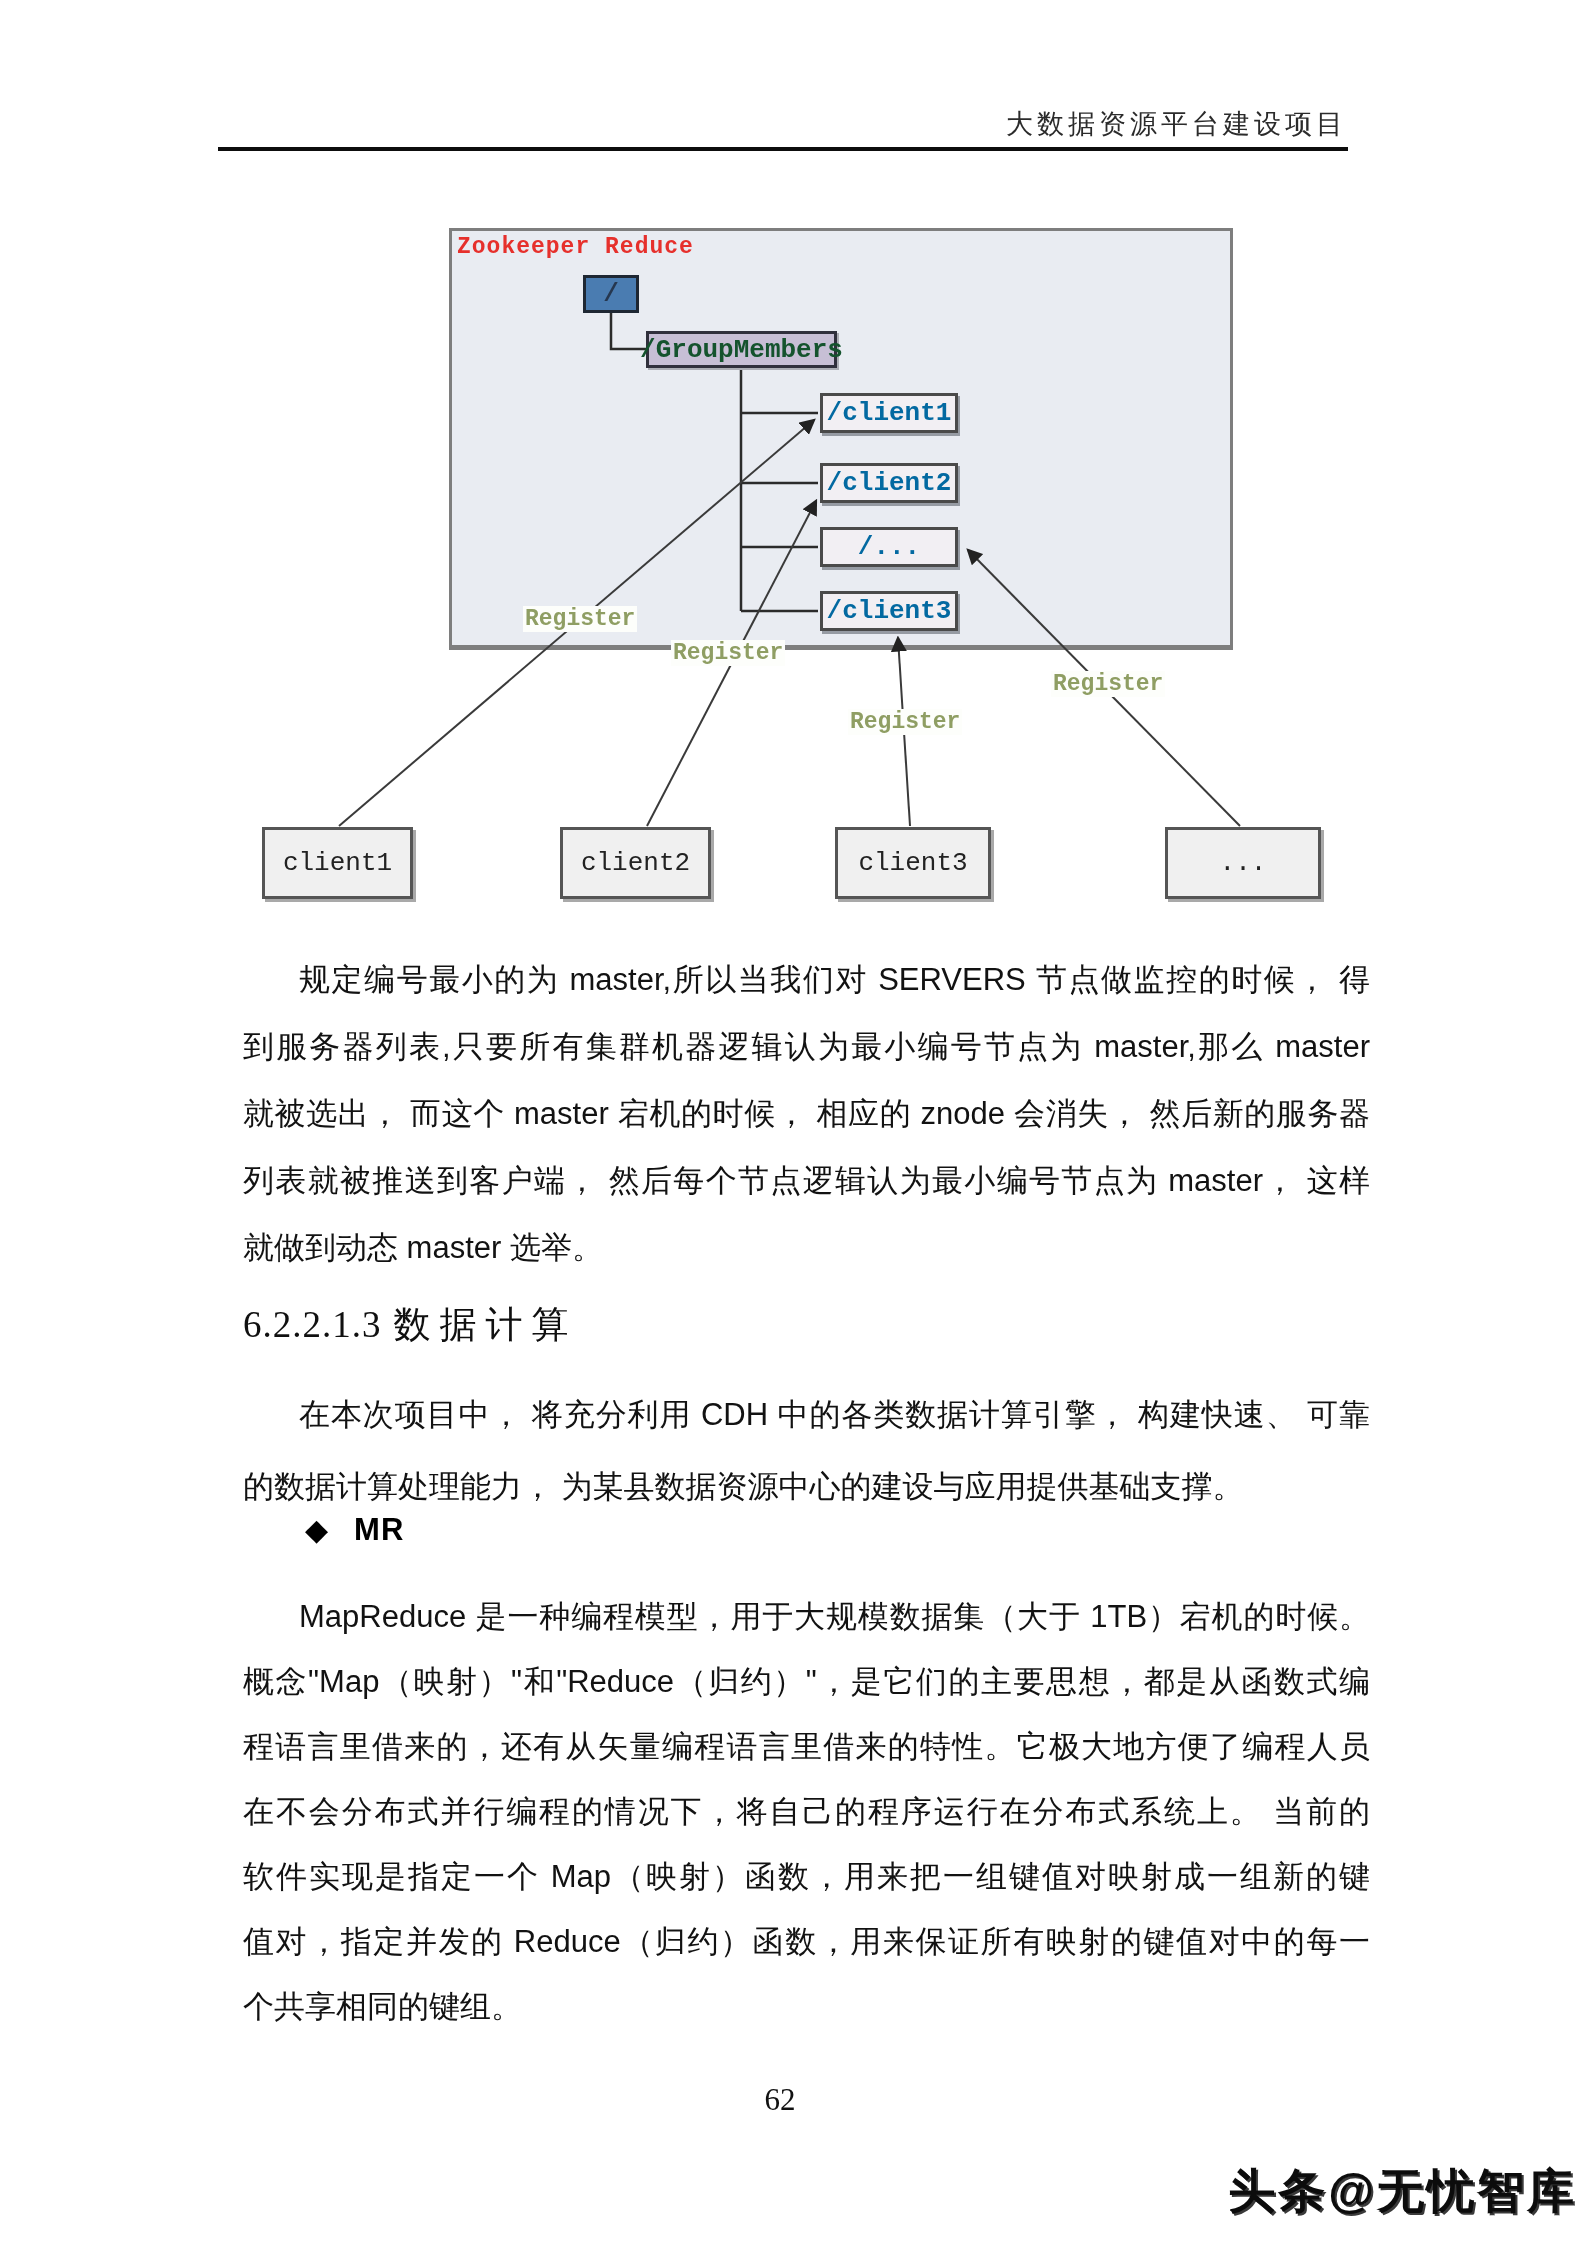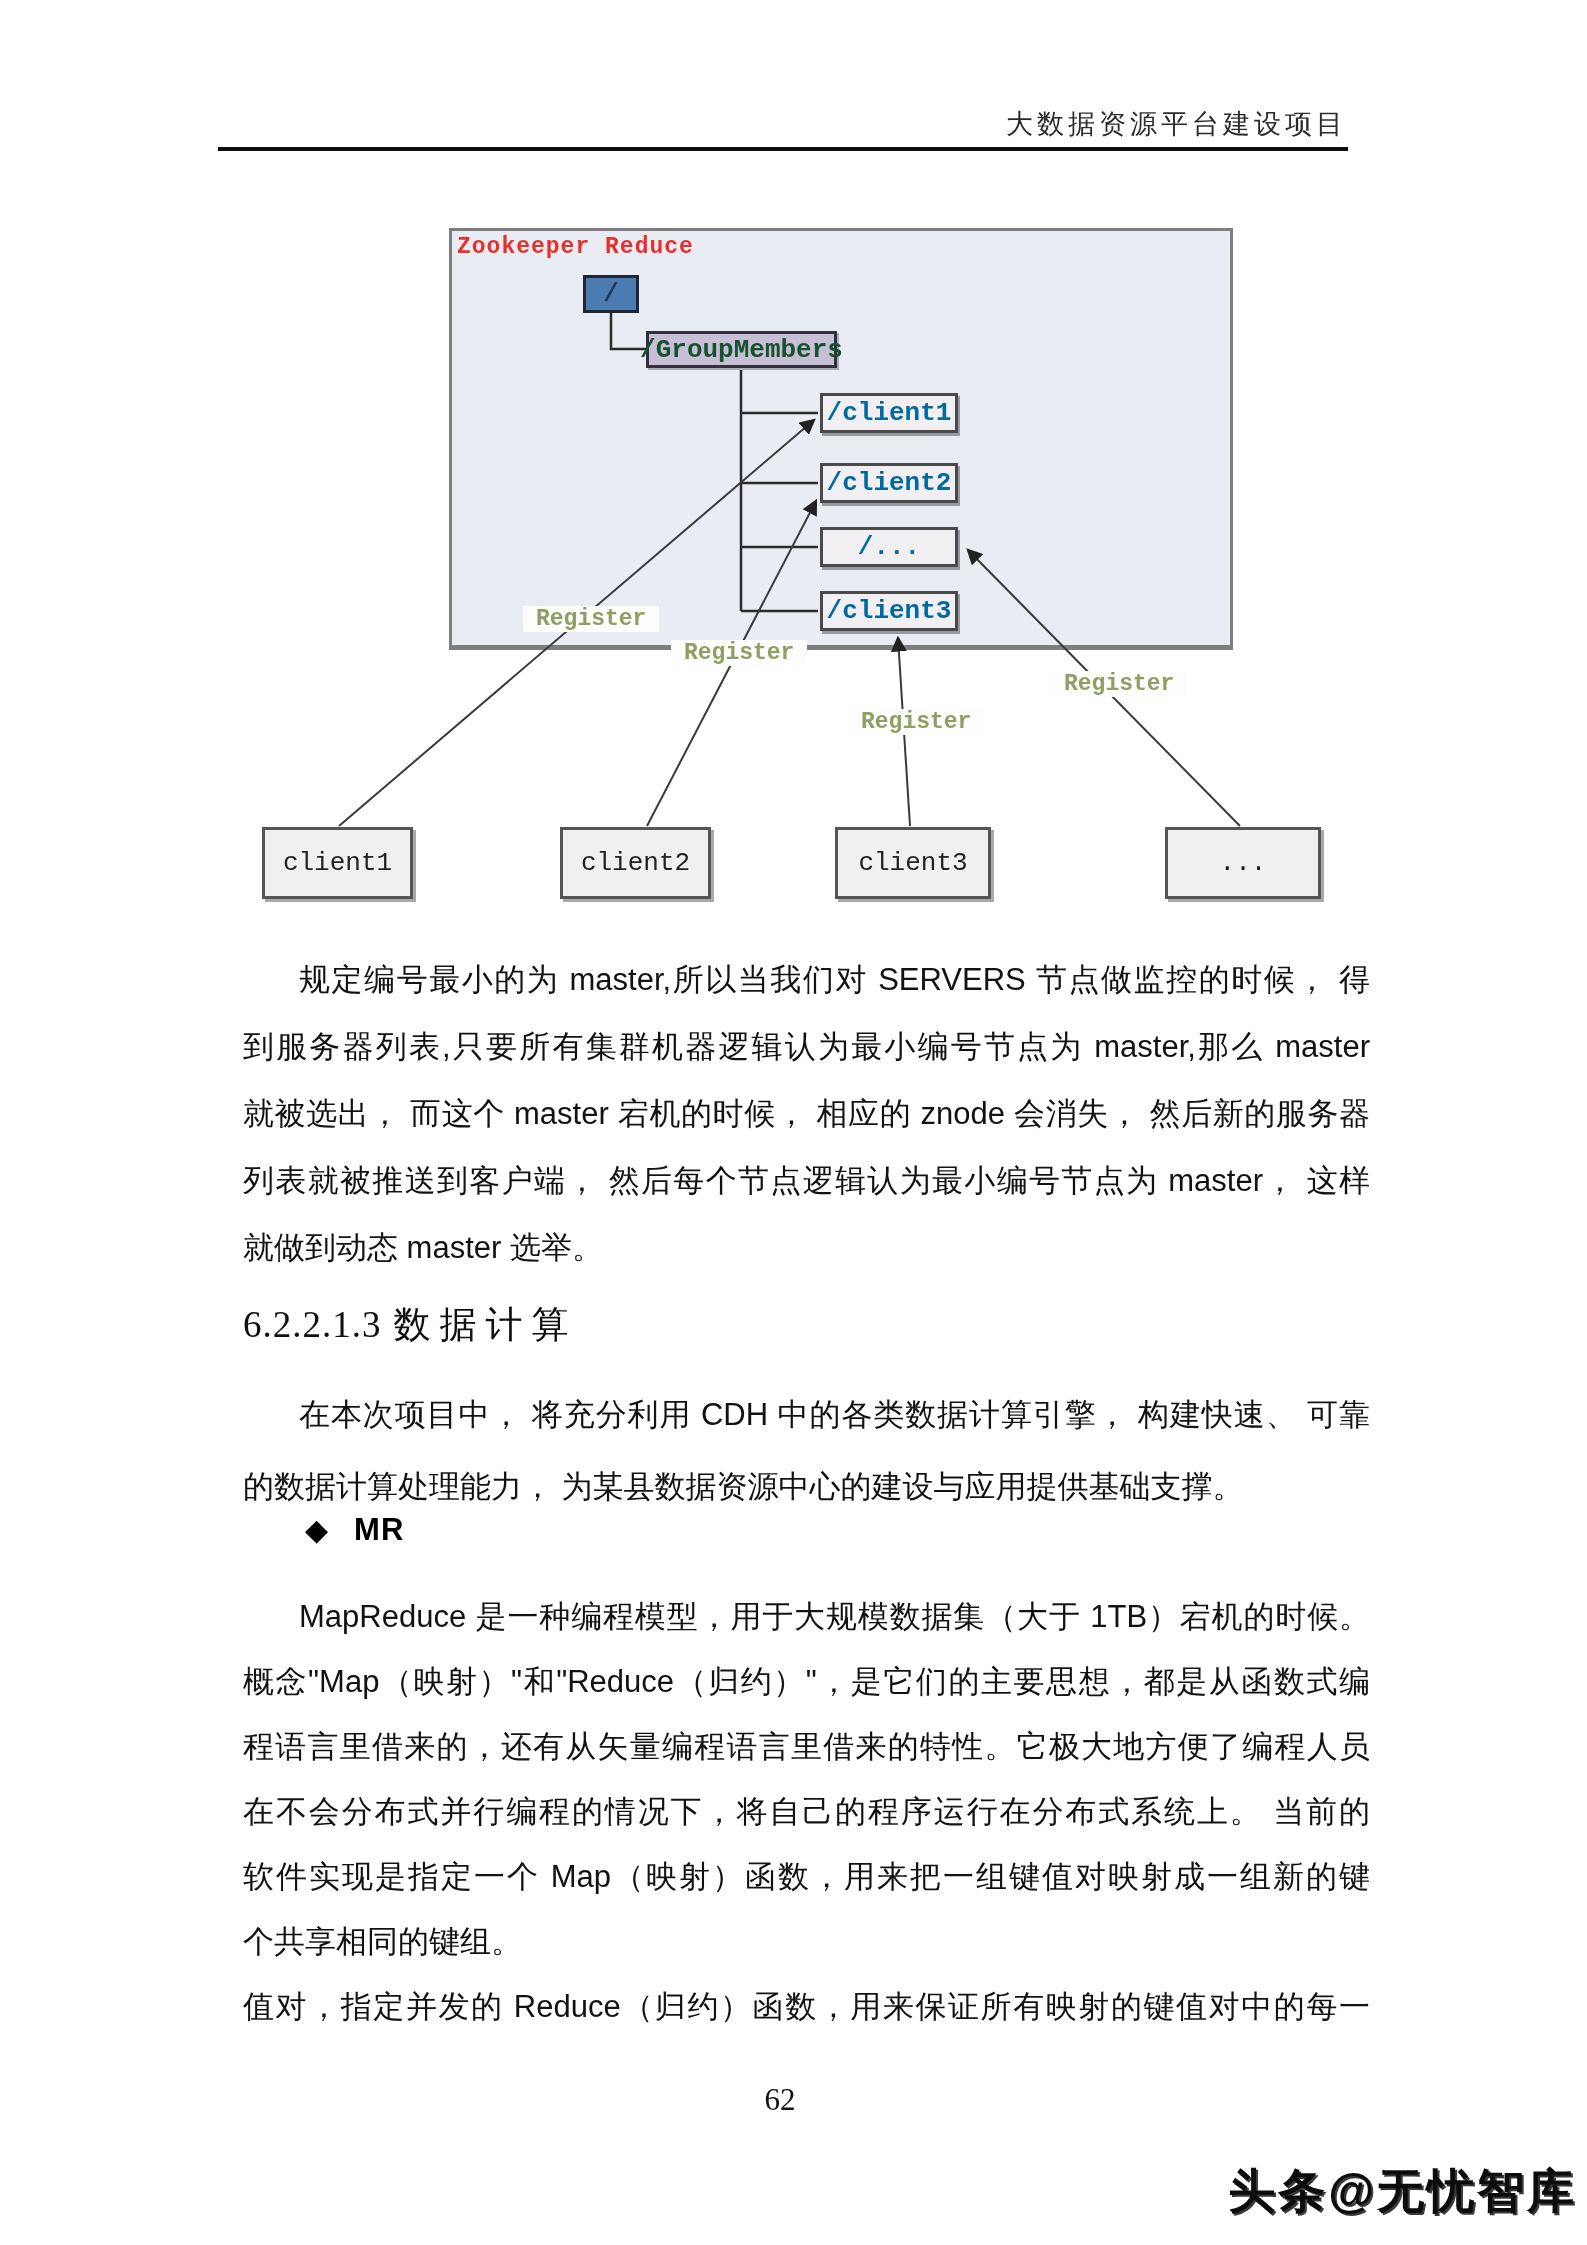--- a/index.html
+++ b/index.html
@@ -60,21 +60,21 @@
     box-shadow:2px 3px 0 #969ba3;
   }
   .dg-client{
     top:827px;width:151px;height:72px;
     background:var(--client_fill,#f0f0f0);
     border:3px solid #555;color:#222;font-size:26px;font-weight:normal;
     box-shadow:3px 3px 0 #a9a9a9;
   }
   .dg-reg{
     position:absolute;z-index:4;
-    background:#fdfefb;padding:0 13px;
+    background:#fdfefb;padding:0 2px;
     font-family:"Liberation Mono","DejaVu Sans Mono",monospace;
     font-weight:bold;font-size:23px;
     color:var(--register_olive,#8f9e63);
   }
   
   .para{position:absolute;left:243px;width:1127px;font-size:31px;color:#121212;}
   .para .ln{text-align:justify;text-align-last:justify;}
   .para .ln.last{text-align-last:left;}
   .para .ln.indent{text-indent:56px;}
   .p1{top:946px;line-height:67px;}
@@ -174,20 +174,20 @@
     <span class="bullet-sym">◆</span>
     <span class="bullet-lbl">MR</span>
   </div>
 
   <div class="para p3">
     <div class="ln indent">MapReduce 是一种编程模型，用于大规模数据集（大于 1TB）宕机的时候。</div>
     <div class="ln">概念"Map（映射）"和"Reduce（归约）"，是它们的主要思想，都是从函数式编</div>
     <div class="ln">程语言里借来的，还有从矢量编程语言里借来的特性。它极大地方便了编程人员</div>
     <div class="ln">在不会分布式并行编程的情况下，将自己的程序运行在分布式系统上。 当前的</div>
     <div class="ln">软件实现是指定一个 Map（映射）函数，用来把一组键值对映射成一组新的键</div>
+    <div class="ln">值对，指定并发的 Reduce（归约）函数，用来保证所有映射的键值对中的每一</div>
     <div class="ln last">个共享相同的键组。</div>
-    <div class="ln">值对，指定并发的 Reduce（归约）函数，用来保证所有映射的键值对中的每一</div>
   </div>
 
   <div class="page-num">62</div>
   <div class="watermark">头条@无忧智库</div>
 
 </div>
 
 </body></html>

